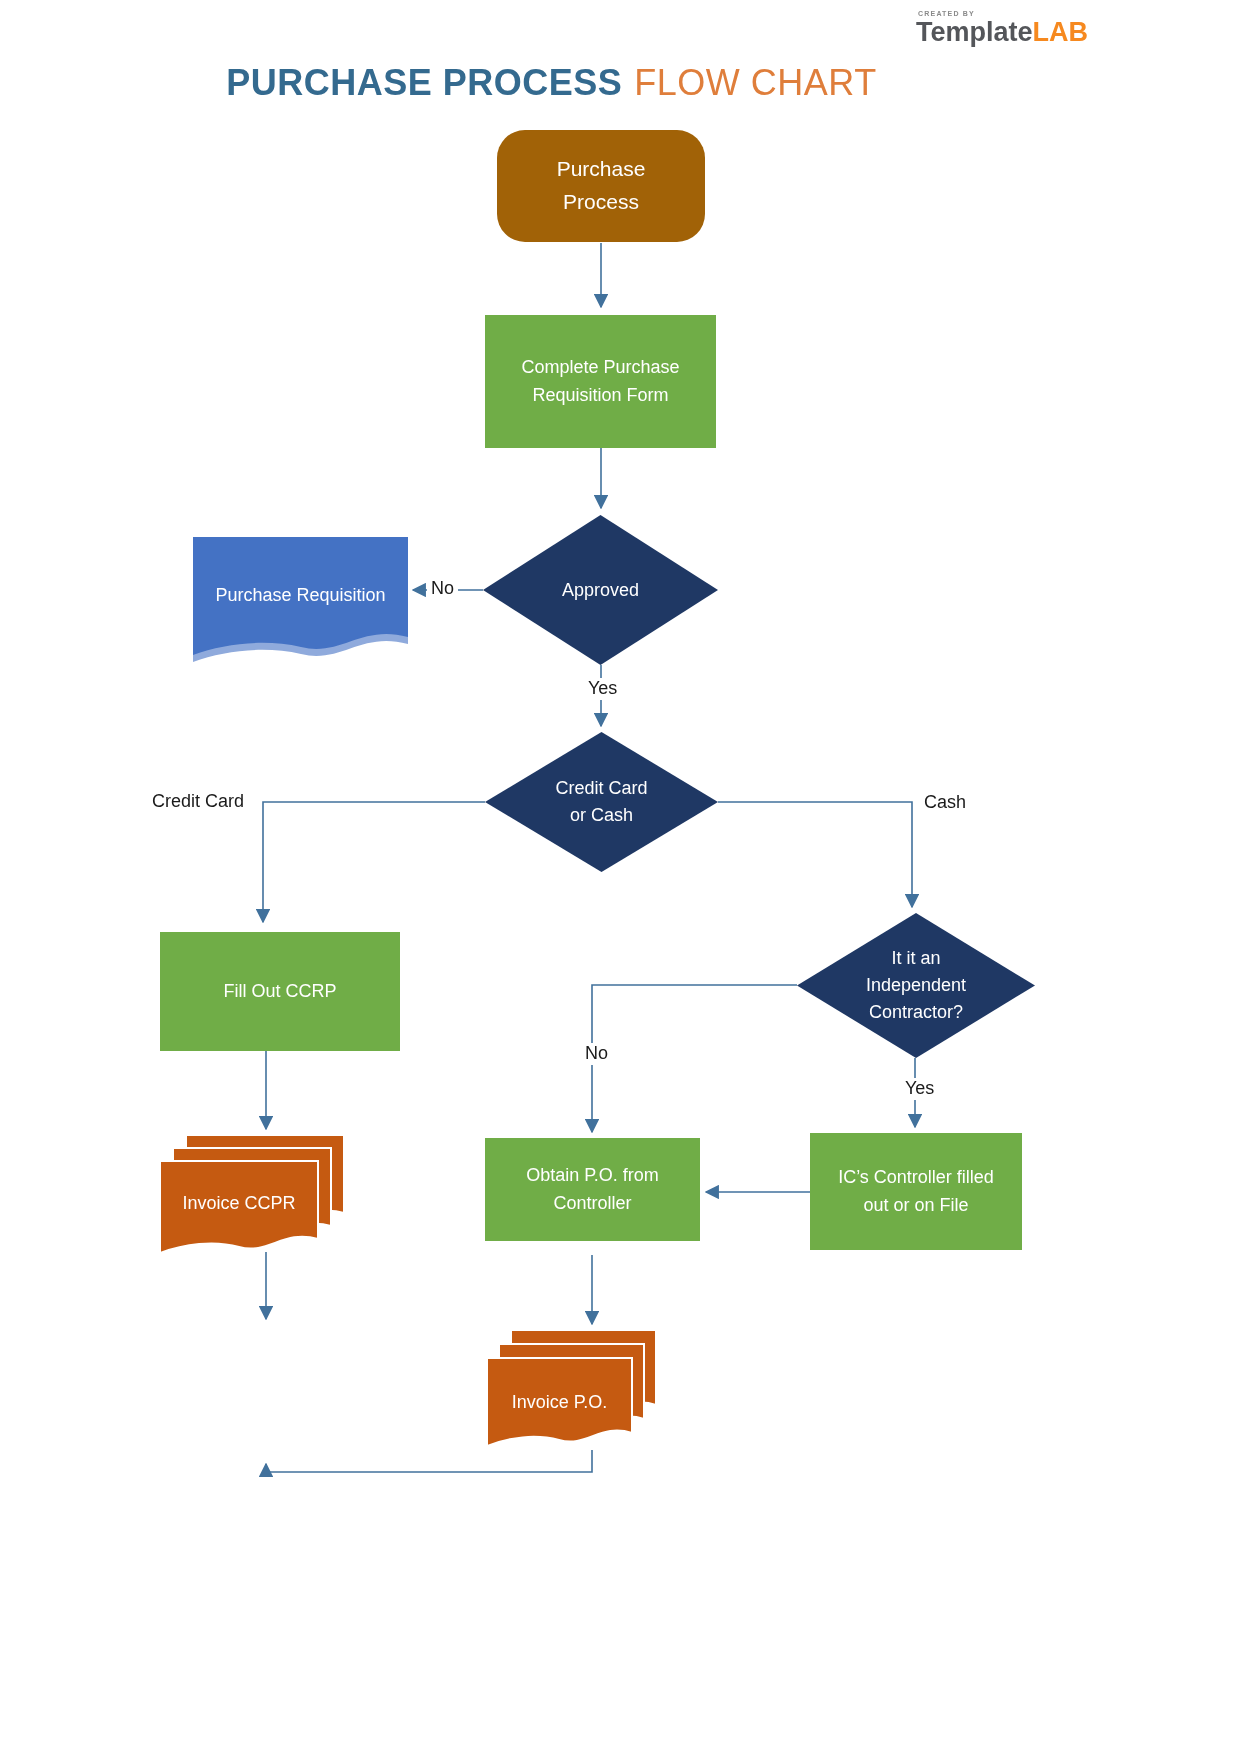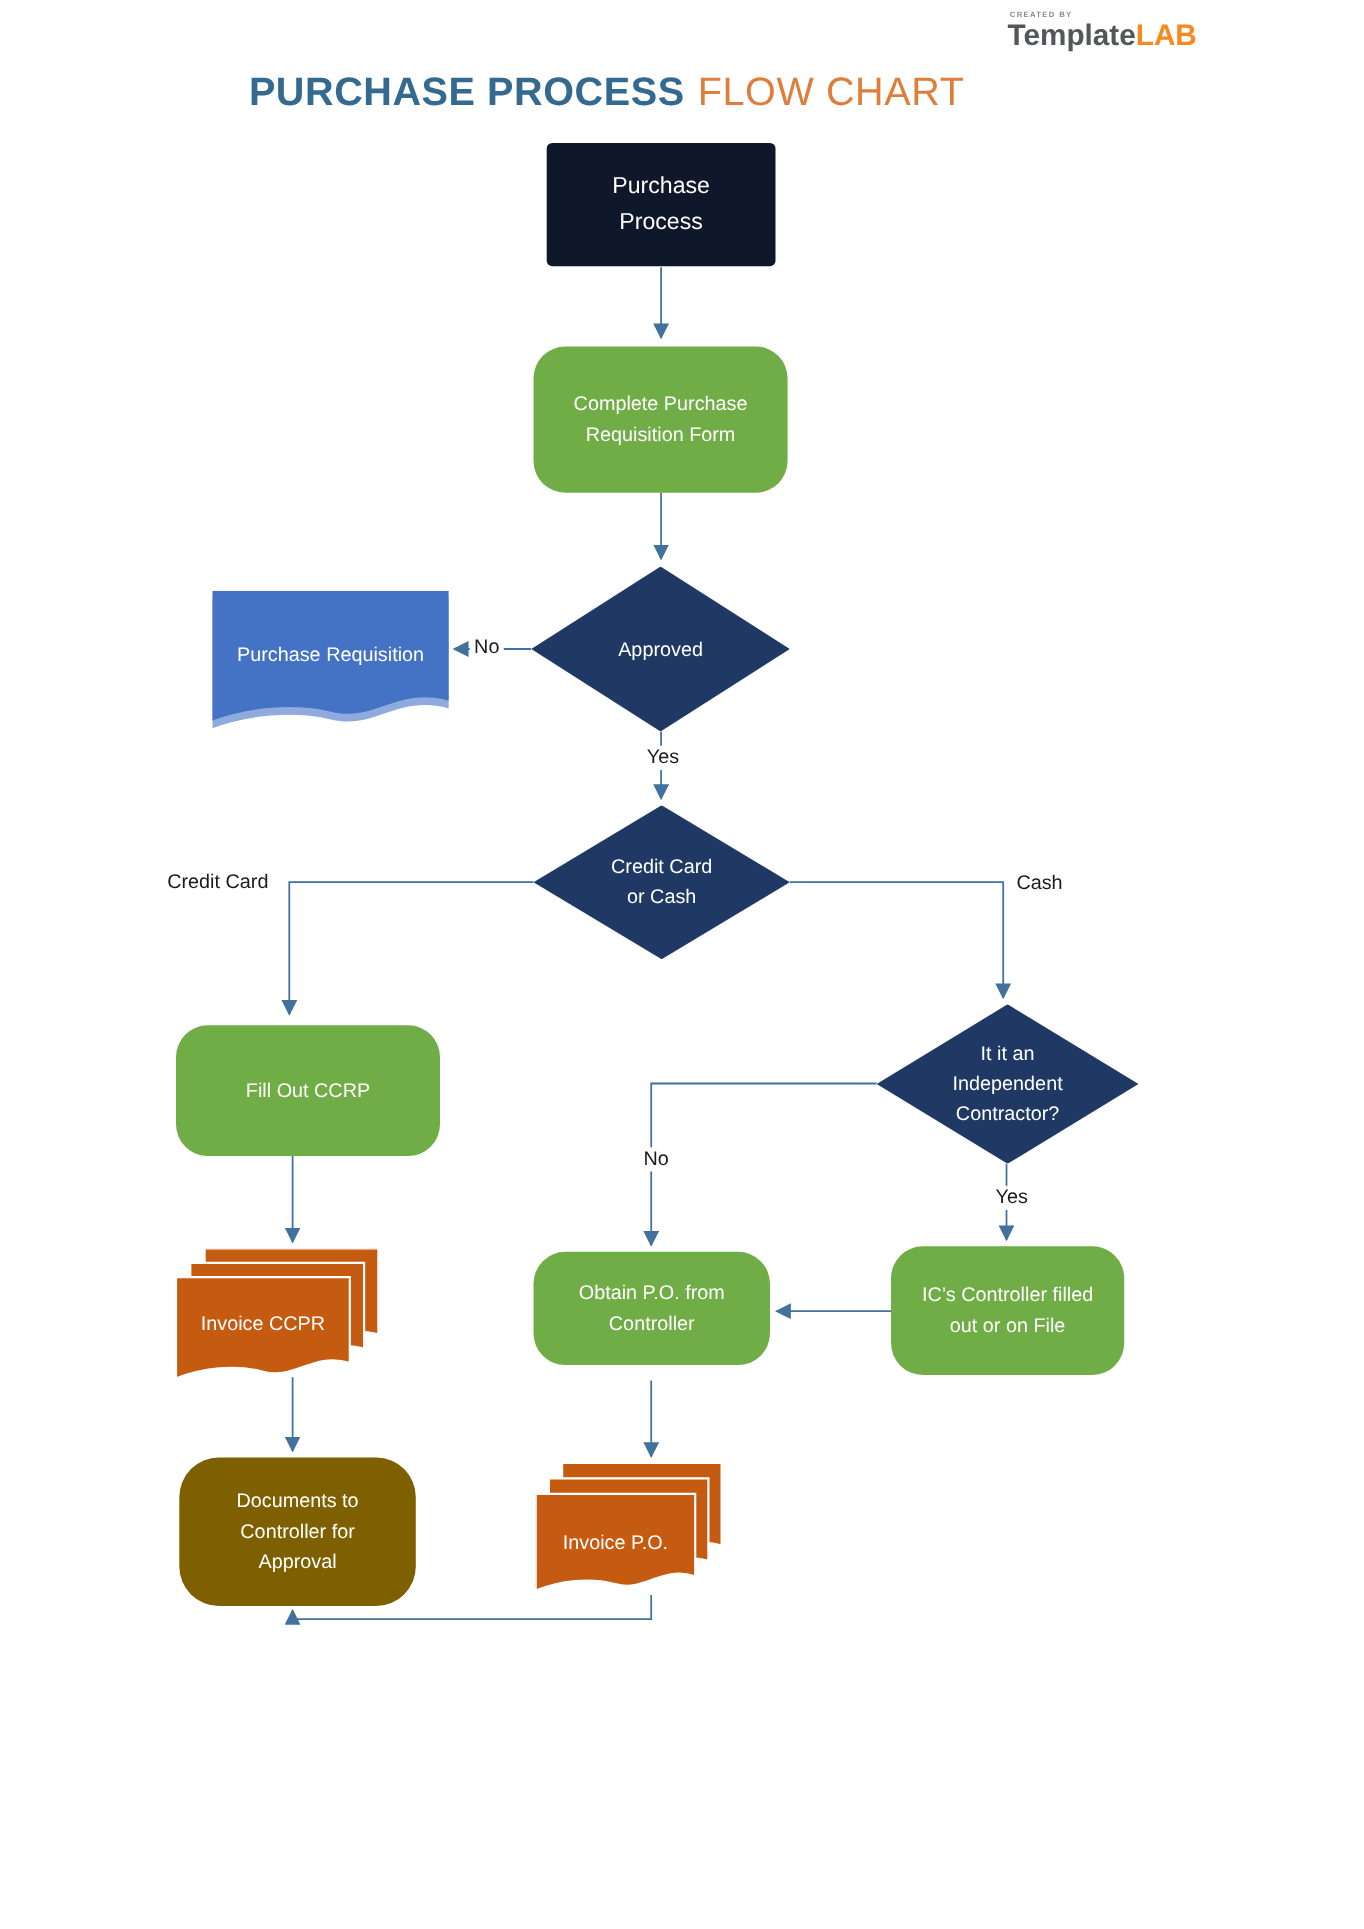--- a/index.html
+++ b/index.html
@@ -50,24 +50,24 @@
     position: absolute;
     display: flex;
     align-items: center;
     justify-content: center;
     text-align: center;
     color: #ffffff;
     white-space: pre-line;
     line-height: 1.55;
     font-size: 18px;
   }
-  .rect-green { background:#70AD47;border-radius:29px; }
+  .rect-green { background:#70AD47; }
   .terminator-orange {
-    background:#0f172a;
-    border-radius: 5px;
+    background:#a16207;
+    border-radius: 28px;
     font-size: 21px;
   }
   .terminator-olive {
     background:#7F6000;
     border-radius: 36px;
   }
   .diamond {
     background:#1F3864;
     clip-path: polygon(50% 0, 100% 50%, 50% 100%, 0 50%);
     line-height: 1.5;
@@ -185,25 +185,20 @@
     <svg width="186" height="122" viewBox="0 0 186 122">
       <g fill="#C55A11" stroke="#ffffff" stroke-width="2">
         <path d="M0,0 H158 V78 C123,68 109,94 79,86 C54,79 24,83 0,92 Z" transform="translate(26,0)"></path>
         <path d="M0,0 H158 V78 C123,68 109,94 79,86 C54,79 24,83 0,92 Z" transform="translate(13,13)"></path>
         <path d="M0,0 H158 V78 C123,68 109,94 79,86 C54,79 24,83 0,92 Z" transform="translate(0,26)"></path>
       </g>
     </svg>
     <span class="doc-label" style="top:58px; width:158px;">Invoice CCPR</span>
   </div>
 
-  <div class="node terminator-olive" style="left:163px; top:1325px; width:215px; height:135px;">
-    <span>Documents to
-Controller for
-Approval</span>
-  </div>
 
   <div class="doc-wrap" style="left:487px; top:1330px; width:170px; height:122px;">
     <svg width="170" height="122" viewBox="0 0 170 122">
       <g fill="#C55A11" stroke="#ffffff" stroke-width="2">
         <path d="M0,0 H145 V75 C113,65 100,90 72,82 C49,76 22,79 0,88 Z" transform="translate(24,0)"></path>
         <path d="M0,0 H145 V75 C113,65 100,90 72,82 C49,76 22,79 0,88 Z" transform="translate(12,14)"></path>
         <path d="M0,0 H145 V75 C113,65 100,90 72,82 C49,76 22,79 0,88 Z" transform="translate(0,28)"></path>
       </g>
     </svg>
     <span class="doc-label" style="top:62px; width:145px;">Invoice P.O.</span>

